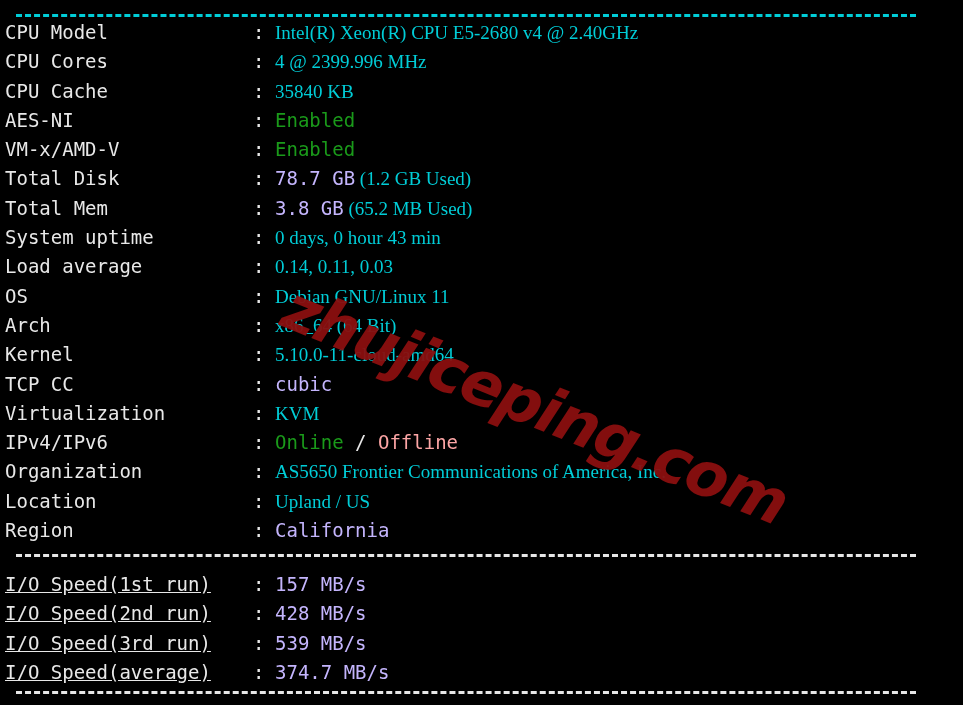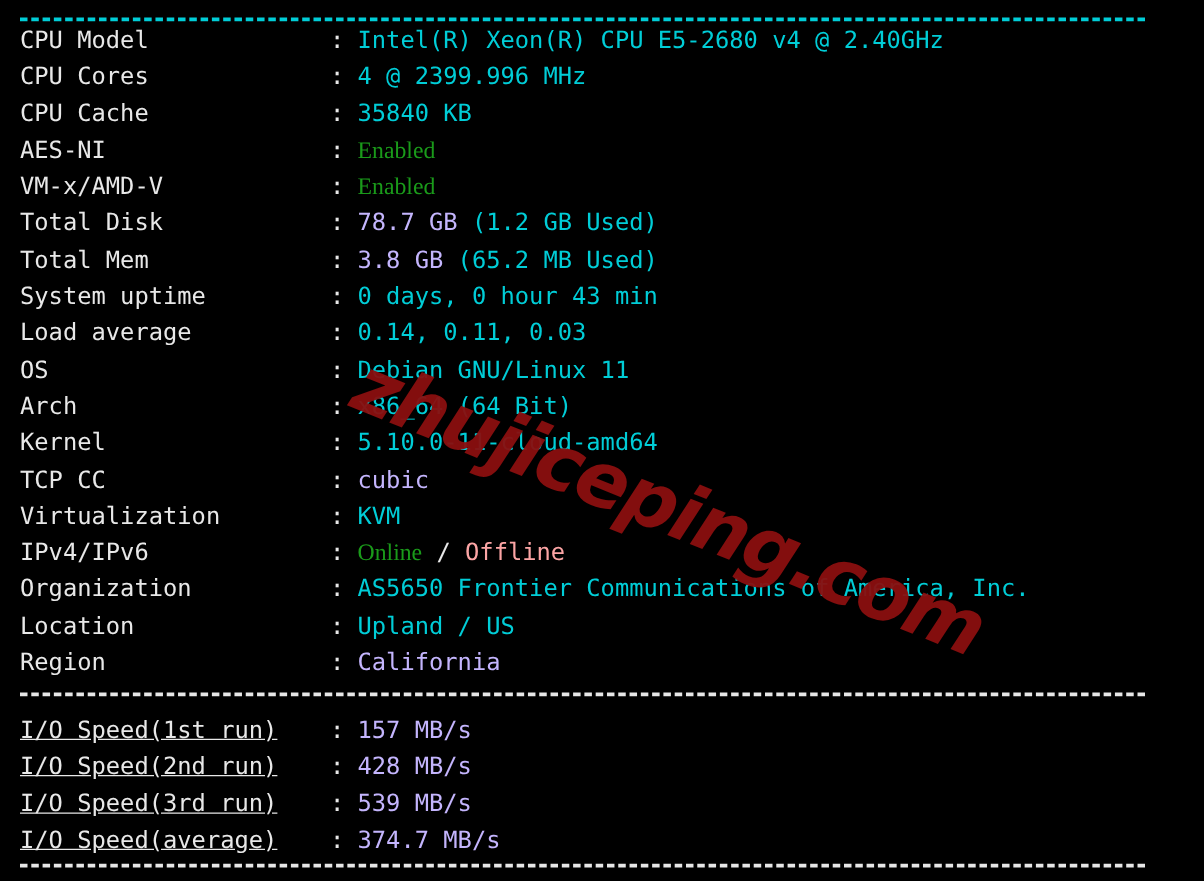--- a/index.html
+++ b/index.html
@@ -26,44 +26,44 @@
     height: 0;
     border-top: 3px dashed;
     white-space: nowrap;
     overflow: hidden;
   }
   .rule-cyan { border-color: #00cdd7; }
   .rule-white { border-color: #e6e6e6; }
 
   .block {
     position: absolute;
-    left: 16px;
+    left: 5px;
     white-space: pre;
   }
   .row {
     height: 29.3px;
     display: flex;
     align-items: center;
     white-space: pre;
   }
   .label {
     color: #e8e8e8;
     display: inline-block;
   }
   .lbl-wide { width: 248px; }
   .lbl-io { width: 248px; text-decoration: underline; }
   .colon {
     color: #e8e8e8;
     display: inline-block;
     width: 22px;
   }
   .val { white-space: pre; }
-  .c-cyan   { color: #00cdd7; }
+  .c-cyan   { color: #00cdd7; font-family: Liberation Serif, serif; }
   .c-yellow { color: #c4b5fd; }
-  .c-green  { color: #1a9a1a; font-family: Liberation Serif, serif; }
+  .c-green  { color: #1a9a1a; }
   .c-red    { color: #fca5a5; }
   .c-white  { color: #e8e8e8; }
 
   #watermark {
     position: absolute;
     left: 286px;
     top: 238px;
     width: 400px;
     height: 160px;
     pointer-events: none;

